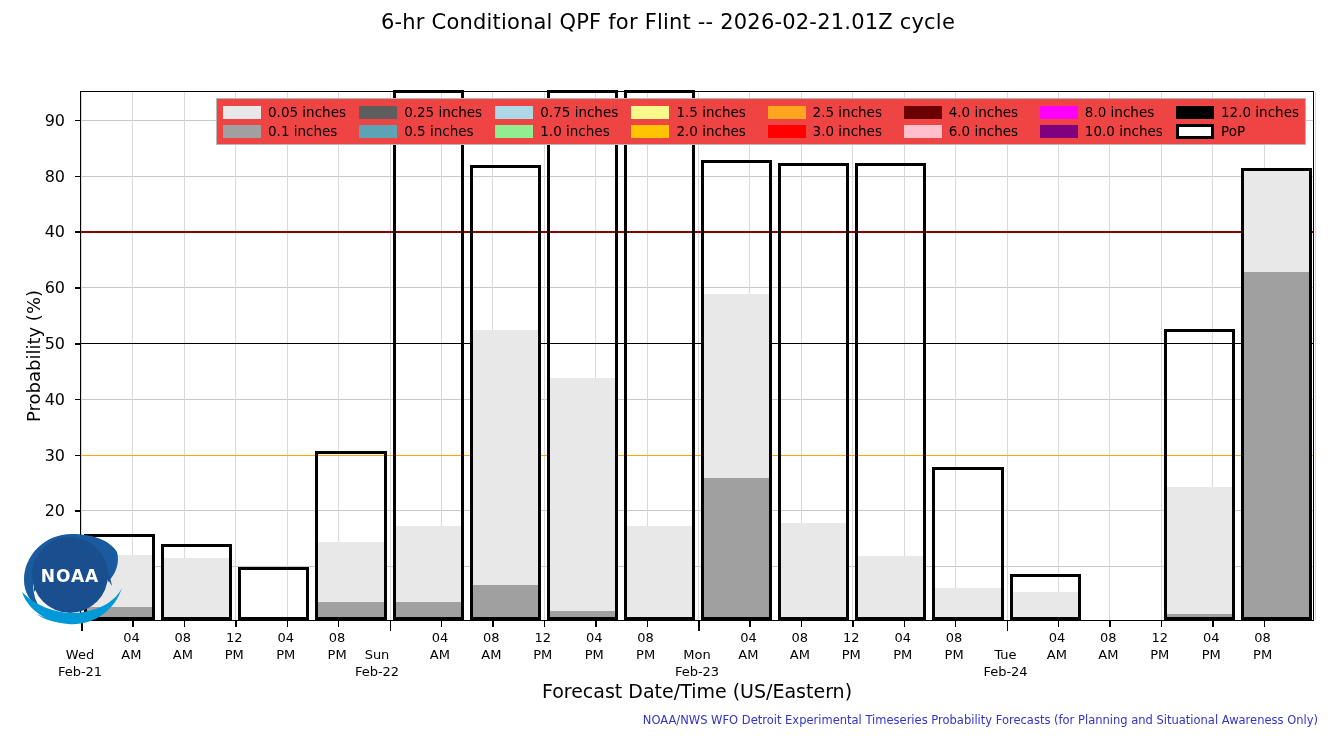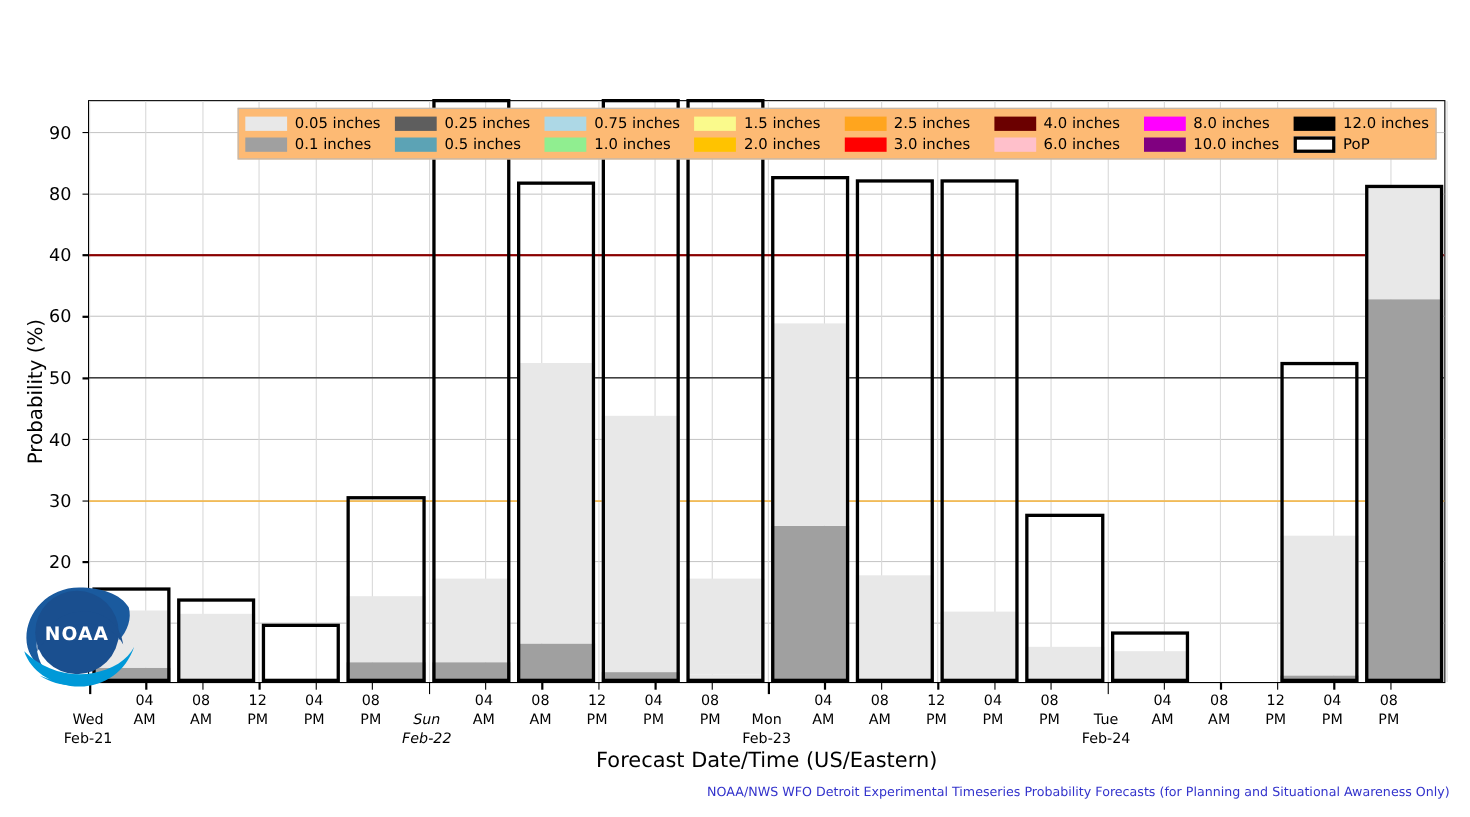--- a/index.html
+++ b/index.html
@@ -51,21 +51,21 @@
   }
 
   
   .bar-stack{position:absolute;bottom:0;}
   .bar-seg{position:absolute;left:0;width:100%;}
   .pop-box{position:absolute;bottom:0;border:3.5px solid #000;box-sizing:border-box;background:transparent;}
 
   
   .legend{
     position:absolute;left:216px;top:98px;width:1090px;
-    background:#fdba74;border:1px solid #b8b8b8;
+    background:#ef4444;border:1px solid #b8b8b8;
     padding:5px 6px 5px 6px;box-sizing:border-box;
     display:grid;grid-template-columns:repeat(7,1fr);
     grid-auto-flow:column;grid-template-rows:repeat(2,auto);
     column-gap:2px;row-gap:3px;
   }
   .legend-item{display:flex;align-items:center;gap:7px;font-size:13.5px;color:#000;}
   .legend-swatch{width:38px;height:13px;flex:0 0 38px;border:0;}
   .legend-swatch.pop{background:#fff;border:3.5px solid #000;box-sizing:border-box;height:15px;}
 
   
@@ -75,20 +75,21 @@
   .footer-note{
     position:absolute;right:18px;top:713px;font-size:11.5px;color:#3333cc;
     white-space:nowrap;
   }
 </style>
 </head>
 <body>
 
 <div id="chart-root">
 
+  <div class="chart-title">6-hr Conditional QPF for Flint -- 2026-02-21.01Z cycle</div>
 
   <div class="plot-area" id="plot-area">
     <div class="y-axis-title">Probability (%)</div>
     <div id="grid-layer">
         <div class="gridline-h" style="top: 474.211px;"></div>
         <div class="gridline-h" style="top: 418.421px;"></div>
         <div class="gridline-h" style="top: 362.632px;"></div>
         <div class="gridline-h" style="top: 306.842px;"></div>
         <div class="gridline-h" style="top: 251.053px;"></div>
         <div class="gridline-h" style="top: 195.263px;"></div>
@@ -262,21 +263,21 @@
         <div>PM</div>
       </div>
       <div class="xlab" style="left: 285.667px; top: 629px;">
         <div>04</div>
         <div>PM</div>
       </div>
       <div class="xlab" style="left: 337.083px; top: 629px;">
         <div>08</div>
         <div>PM</div>
       </div>
-      <div class="xlab" style="left: 388px; top: 629px; font-style: italic;">
+      <div class="xlab" style="left: 377px; top: 629px;">
         <div style="height:17px"></div>
         <div>Sun</div>
         <div>Feb-22</div>
       </div>
       <div class="xlab" style="left: 439.917px; top: 629px;">
         <div>04</div>
         <div>AM</div>
       </div>
       <div class="xlab" style="left: 491.333px; top: 629px;">
         <div>08</div>

